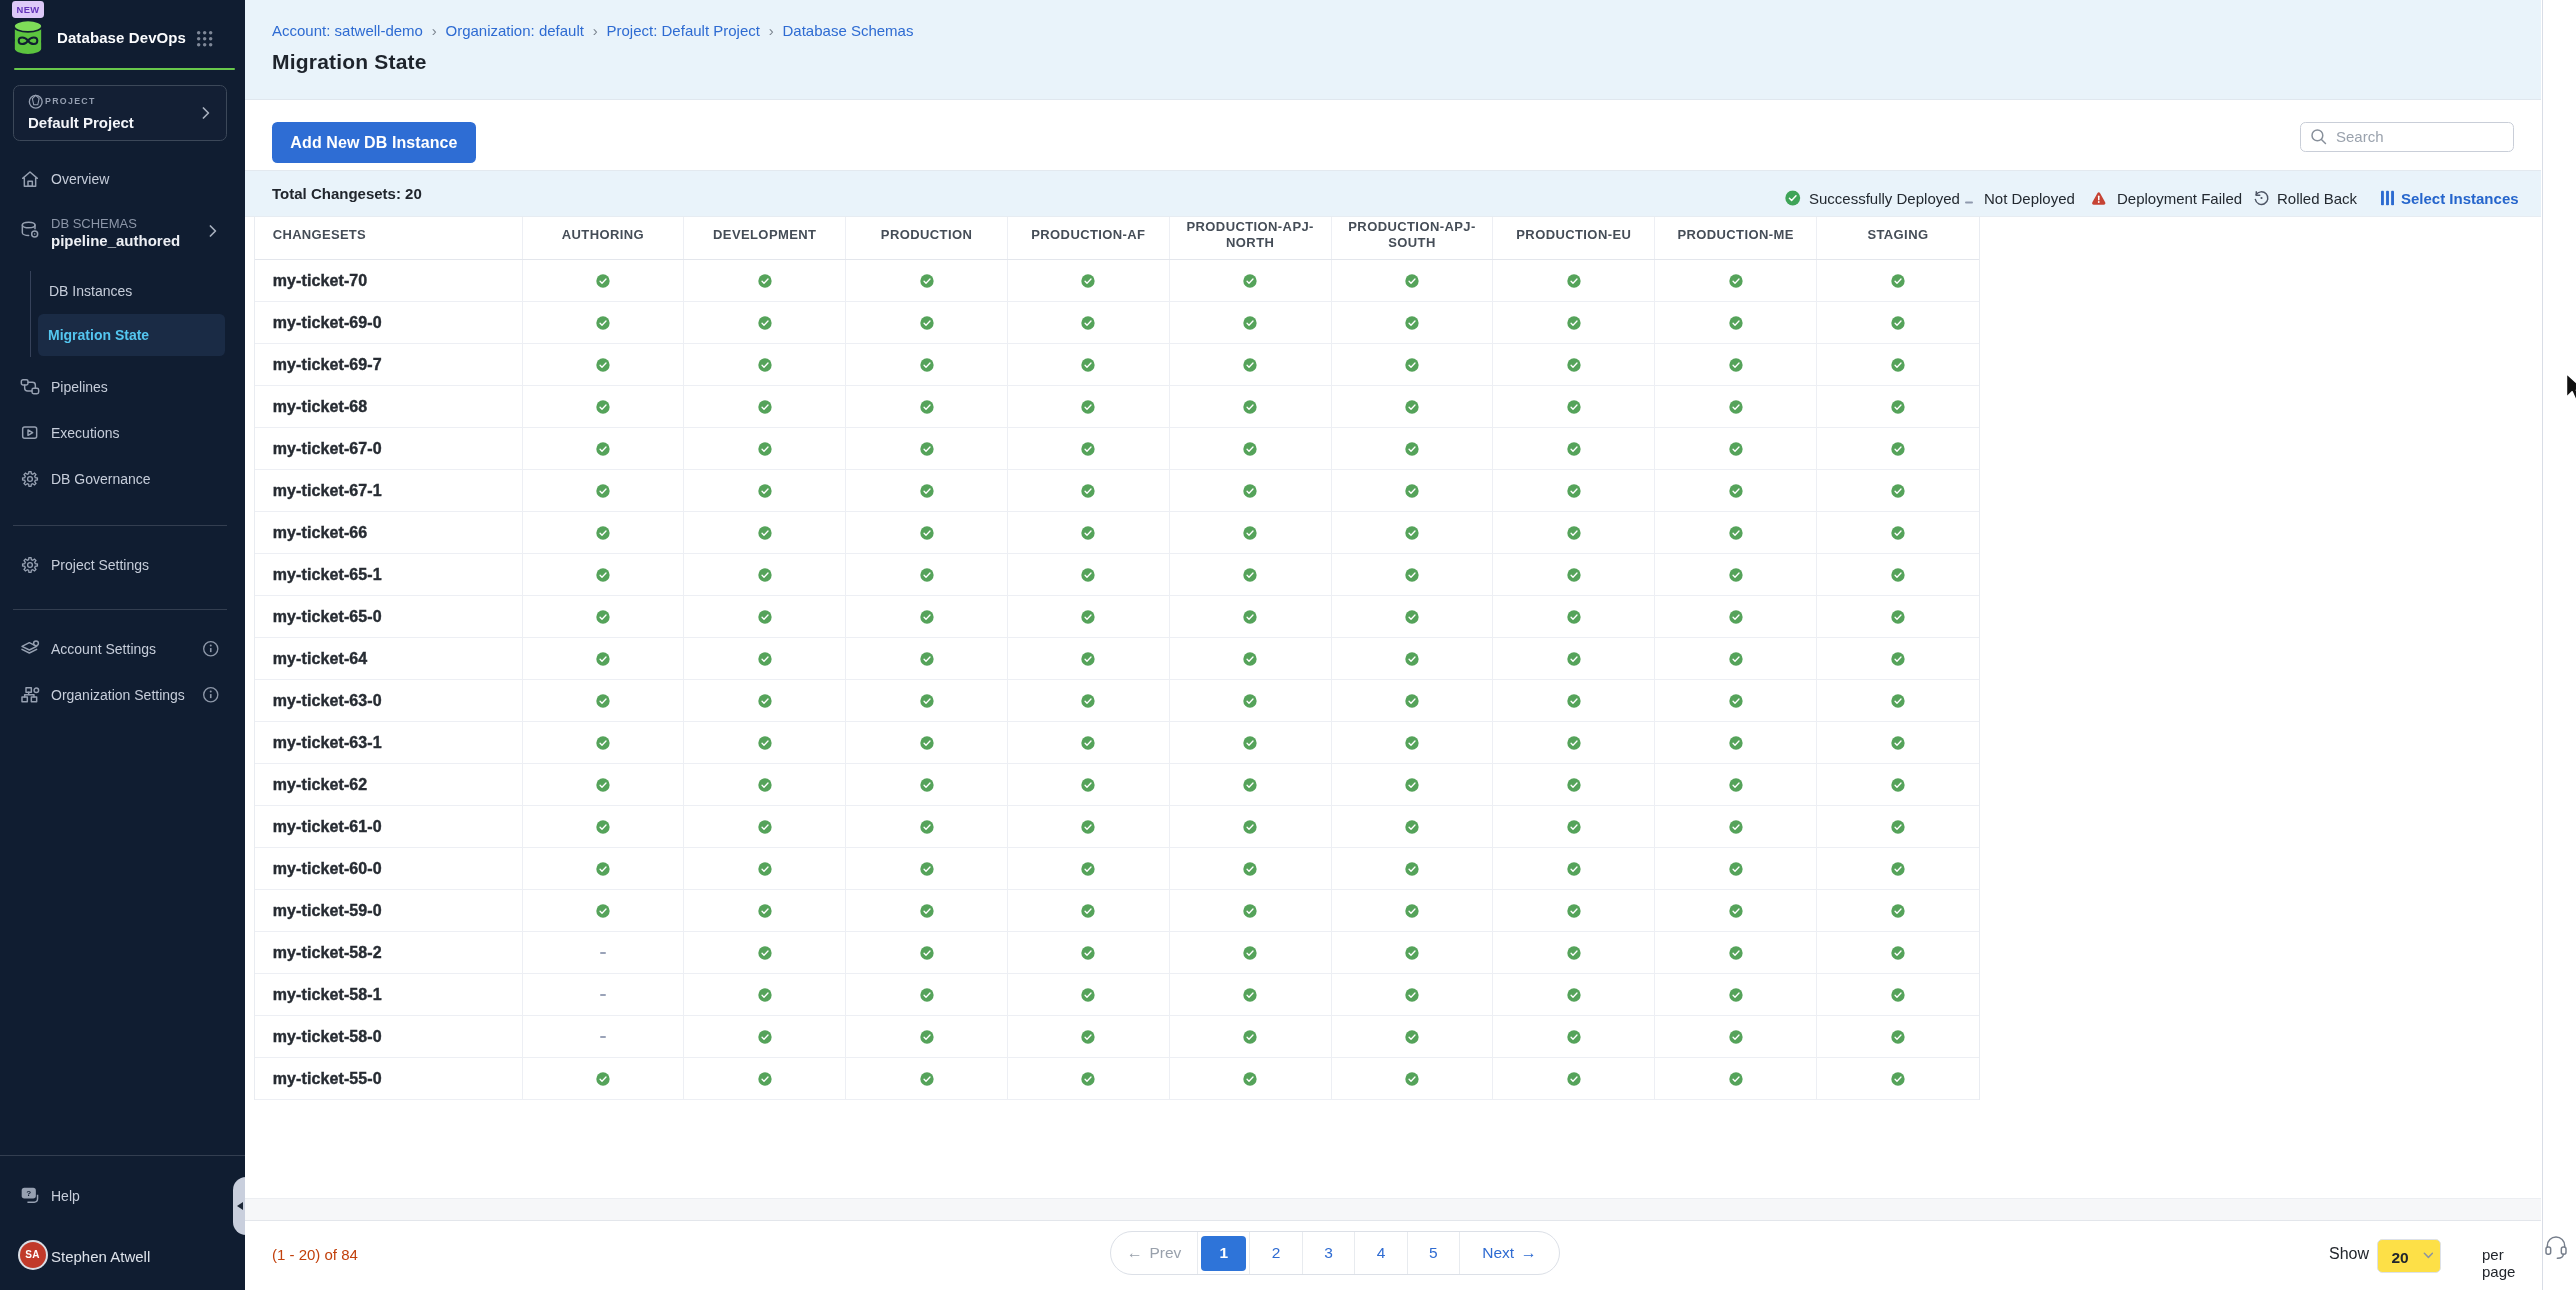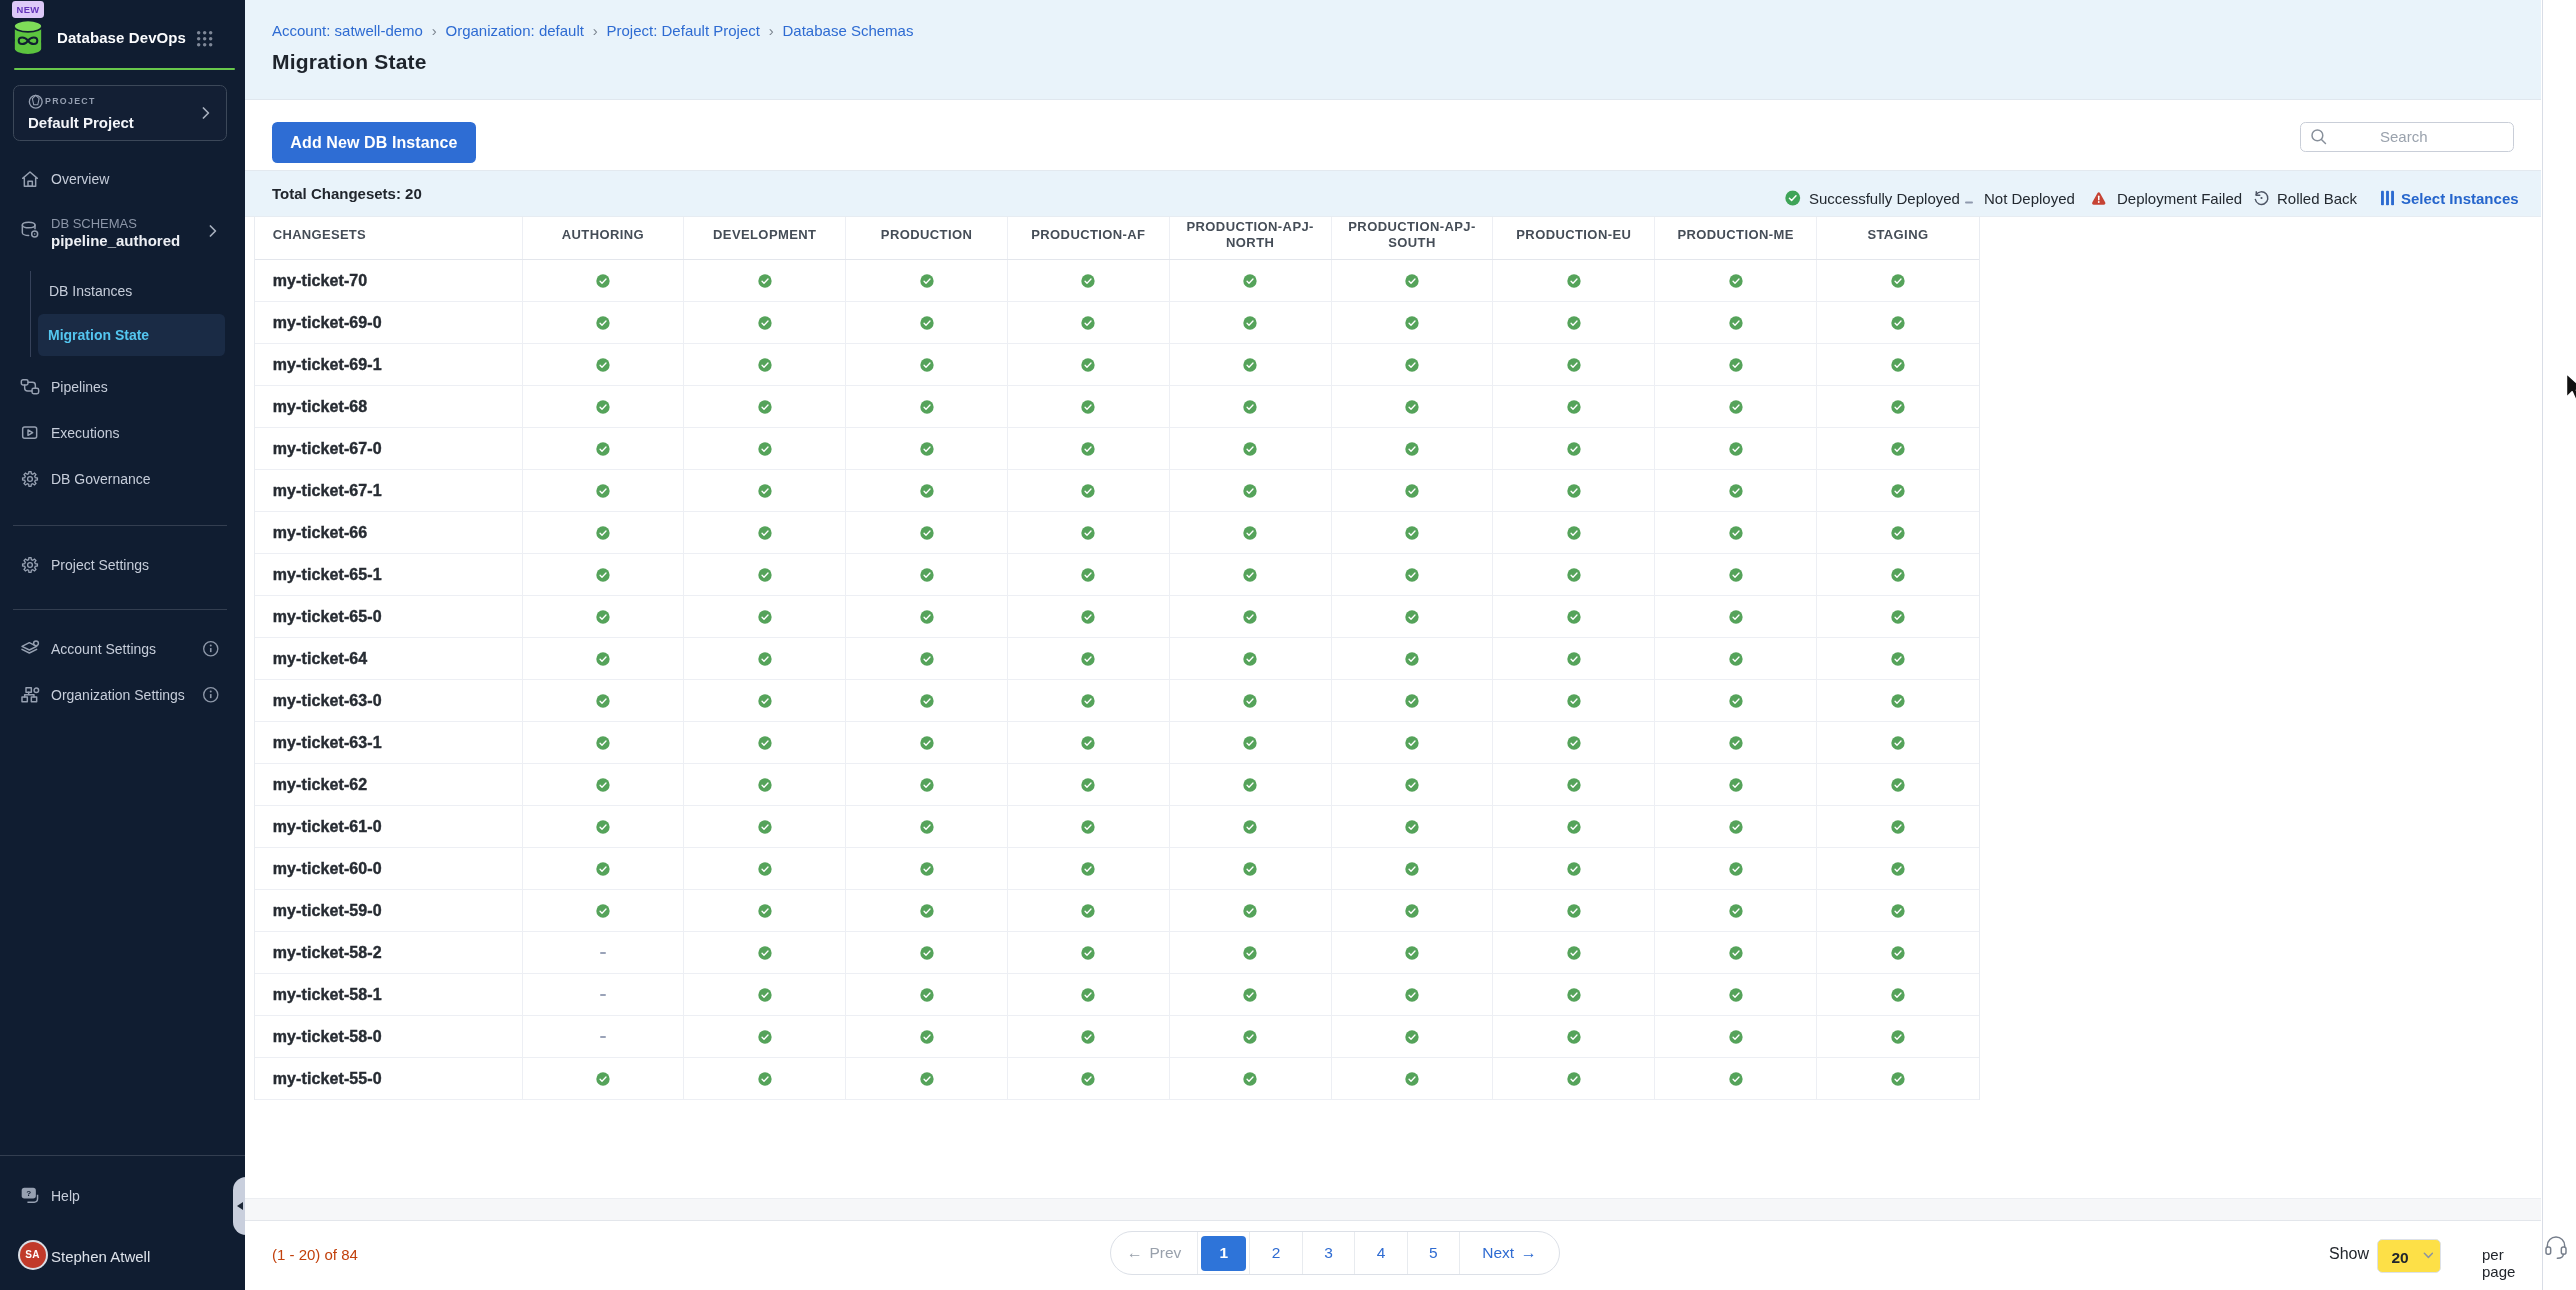--- a/index.html
+++ b/index.html
@@ -37,21 +37,21 @@
 
 #main { position:absolute; left:245px; top:0; width:2296px; height:1291px; background:#fff;}
 #banda { position:absolute; left:0; top:0; width:2296px; height:100px; background:#e9f3fa; border-bottom:0.7px solid #e0e7ee;}
 #crumb { position:absolute; left:27px; top:22px; font-size:15px; color:#2e6bd2;}
 #crumb .sp { color:#7c8590; padding:0 8.8px; font-size:15px;}
 #title { position:absolute; left:27px; top:50px; font-size:21px; font-weight:bold; color:#1e242c; letter-spacing:0.2px;}
 #bandb { position:absolute; left:0; top:100px; width:2329px; height:70px; background:#fff;}
 #addbtn { position:absolute; left:27px; top:21.6px; width:204px; height:41px; background:#2e6dd4; border-radius:5.4px;
   color:#fff; font-size:16px; font-weight:bold; text-align:center; line-height:41px; letter-spacing:0.1px;}
 #search { position:absolute; left:2055px; top:22px; width:214px; height:30px; border:1.3px solid #c9ced8; border-radius:5.4px; background:#fff;}
-#search span { position:absolute; left:35px; top:5.4px; font-size:15px; color:#9aa2ad;margin-left:44px;}
+#search span { position:absolute; left:35px; top:5.4px; font-size:15px; color:#9aa2ad;}
 #bandc { position:absolute; left:0; top:170px; width:2296px; height:47px; background:#e9f3fa; border-top:0.7px solid #e3e9ef; border-bottom:0.7px solid #e6ecf2;}
 #totals { position:absolute; left:27px; top:14px; font-size:15px; font-weight:bold; color:#21262d;}
 #legend { position:absolute; left:0; top:0; height:46px; width:2296px; font-size:15px; color:#232930;}
 #legend .li { position:absolute; top:27px; transform:translateY(-50%); white-space:nowrap; }
 #legend .lic { position:absolute; top:27px; transform:translateY(-50%); line-height:0; }
 #selinst { color:#2565cc; font-weight:bold; }
 
 #tbl { position:absolute; left:8.8px; top:217px; width:1726px; border-left:0.7px solid #e9ecf1; border-right:0.7px solid #e9ecf1;}
 .trow { display:flex; height:42px; border-bottom:0.7px solid #edeff4; background:#fff;}
 .trow.hd { height:43px; border-bottom:0.7px solid #e3e6ec;}
@@ -383,21 +383,21 @@
         </div>
         <div class="c cn">
           <svg class="ck" width="14" height="14" viewBox="0 0 21 21">
             <circle cx="10.5" cy="10.5" r="10" fill="#55a35a"></circle>
             <path d="M6.1 10.9l2.9 2.9 6-6.3" stroke="#fff" stroke-width="2" fill="none" stroke-linecap="round" stroke-linejoin="round"></path>
           </svg>
         </div>
       </div>
       <div class="trow">
         <div class="c c0">
-          <span class="tk">my-ticket-69-1</span>
+          <span class="tk">my-ticket-69-7</span>
         </div>
         <div class="c cn">
           <svg class="ck" width="14" height="14" viewBox="0 0 21 21">
             <circle cx="10.5" cy="10.5" r="10" fill="#55a35a"></circle>
             <path d="M6.1 10.9l2.9 2.9 6-6.3" stroke="#fff" stroke-width="2" fill="none" stroke-linecap="round" stroke-linejoin="round"></path>
           </svg>
         </div>
         <div class="c cn">
           <svg class="ck" width="14" height="14" viewBox="0 0 21 21">
             <circle cx="10.5" cy="10.5" r="10" fill="#55a35a"></circle>

